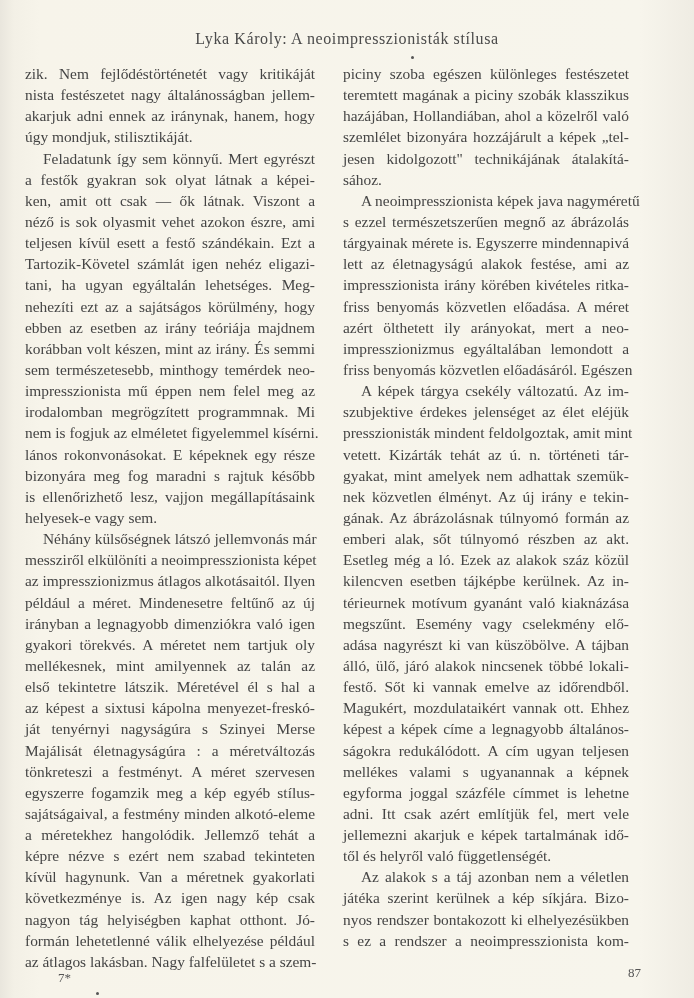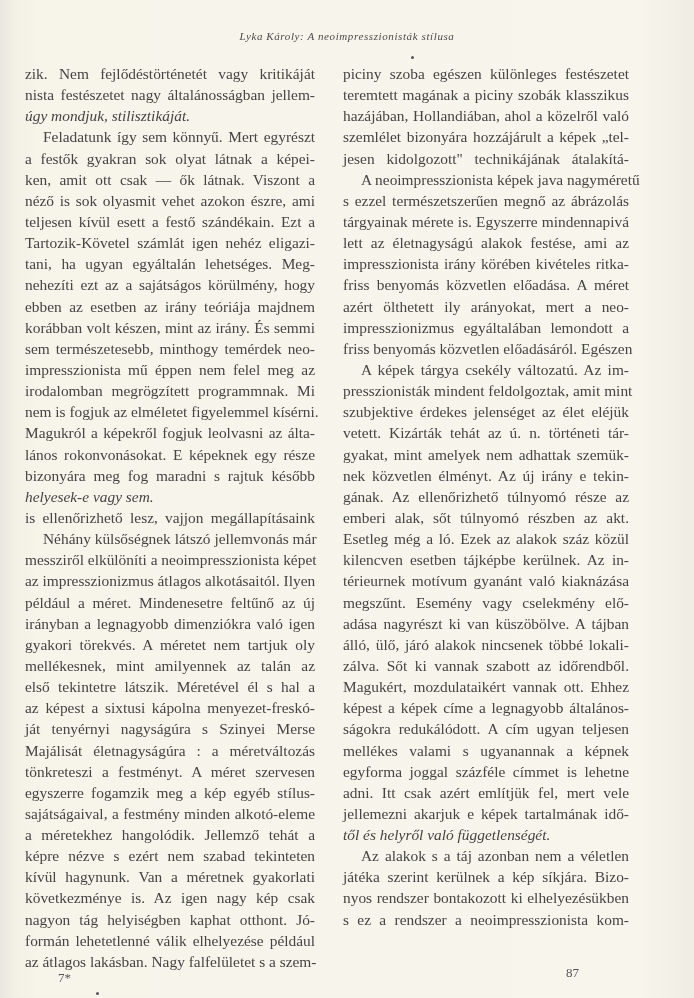--- a/index.html
+++ b/index.html
@@ -11,82 +11,81 @@
     position: relative;
   }
   .page {
     position: absolute; inset: 0;
     background: linear-gradient(90deg, #e9e6dd 0px, #f3f0e6 14px, #f7f4ea 40px, #f7f5ec 640px, #efece3 694px);
   }
   .running-head {
     position: absolute; top: 30px; left: 0; width: 694px;
     text-align: center;
     font-family: "Liberation Serif", serif;
-    font-style: italic;
-    font-size: 11px;
+    font-size: 16px;
     letter-spacing: 0.6px;
     color: #4a4a4a;
   }
   .column {
     position: absolute; top: 63px;
     font-family: "Liberation Serif", serif;
     font-size: 15.4px;
     line-height: 21.15px;
     color: #444;
   }
   .col-left { left: 25px; width: 290px; }
   .col-right { left: 343px; width: 286px; }
   .line {
     display: block;
     white-space: nowrap;
     text-align: justify;
     text-align-last: justify;
     height: 21.15px;
   }
-  .line.last { text-align-last: left; font-style: italic; }
+  .line.last { text-align-last: left; }
   .line.indent { padding-left: 18px; }
   .folio {
     position: absolute;
     font-family: "Liberation Serif", serif;
     font-size: 13px;
     color: #555;
   }
   .folio-left { left: 58px; top: 970px; }
-  .folio-right { left: 566px; top: 965px; }
+  .folio-right { left: 628px; top: 965px; }
   .speck { position: absolute; width: 3px; height: 3px; border-radius: 50%; background: #555; }
 </style>
 </head>
 <body>
 
 <div class="page">
   <div class="running-head">Lyka Károly: A neoimpresszionisták stílusa</div>
 
   <div class="column col-left" id="col-left">
       <span class="line">zik. Nem fejlődéstörténetét vagy kritikáját</span>
       <span class="line">nista festészetet nagy általánosságban jellem-</span>
+      <span class="line">akarjuk adni ennek az iránynak, hanem, hogy</span>
       <span class="line last">úgy mondjuk, stilisztikáját.</span>
       <span class="line indent">Feladatunk így sem könnyű. Mert egyrészt</span>
       <span class="line">a festők gyakran sok olyat látnak a képei-</span>
       <span class="line">ken, amit ott csak — ők látnak. Viszont a</span>
       <span class="line">néző is sok olyasmit vehet azokon észre, ami</span>
       <span class="line">teljesen kívül esett a festő szándékain. Ezt a</span>
       <span class="line">Tartozik-Követel számlát igen nehéz eligazi-</span>
       <span class="line">tani, ha ugyan egyáltalán lehetséges. Meg-</span>
       <span class="line">nehezíti ezt az a sajátságos körülmény, hogy</span>
       <span class="line">ebben az esetben az irány teóriája majdnem</span>
       <span class="line">korábban volt készen, mint az irány. És semmi</span>
       <span class="line">sem természetesebb, minthogy temérdek neo-</span>
       <span class="line">impresszionista mű éppen nem felel meg az</span>
       <span class="line">irodalomban megrögzített programmnak. Mi</span>
       <span class="line">nem is fogjuk az elméletet figyelemmel kísérni.</span>
-      <span class="line">Magukról a képekről fogjuk leolvasni az álta-</span>
       <span class="line">lános rokonvonásokat. E képeknek egy része</span>
       <span class="line">bizonyára meg fog maradni s rajtuk később</span>
+      <span class="line">is ellenőrizhető lesz, vajjon megállapításaink</span>
       <span class="line last">helyesek-e vagy sem.</span>
-      <span class="line">is ellenőrizhető lesz, vajjon megállapításaink</span>
       <span class="line indent">Néhány külsőségnek látszó jellemvonás már</span>
       <span class="line">messziről elkülöníti a neoimpresszionista képet</span>
       <span class="line">az impresszionizmus átlagos alkotásaitól. Ilyen</span>
       <span class="line">például a méret. Mindenesetre feltűnő az új</span>
       <span class="line">irányban a legnagyobb dimenziókra való igen</span>
       <span class="line">gyakori törekvés. A méretet nem tartjuk oly</span>
       <span class="line">mellékesnek, mint amilyennek az talán az</span>
       <span class="line">első tekintetre látszik. Méretével él s hal a</span>
       <span class="line">az képest a sixtusi kápolna menyezet-freskó-</span>
       <span class="line">ját tenyérnyi nagyságúra s Szinyei Merse</span>
@@ -101,44 +100,45 @@
       <span class="line">nagyon tág helyiségben kaphat otthont. Jó-</span>
       <span class="line">formán lehetetlenné válik elhelyezése például</span>
       <span class="line">az átlagos lakásban. Nagy falfelületet s a szem-</span>
     </div>
   <div class="column col-right" id="col-right">
       <span class="line">piciny szoba egészen különleges festészetet</span>
       <span class="line">teremtett magának a piciny szobák klasszikus</span>
       <span class="line">hazájában, Hollandiában, ahol a közelről való</span>
       <span class="line">szemlélet bizonyára hozzájárult a képek „tel-</span>
       <span class="line">jesen kidolgozott" technikájának átalakítá-</span>
+      <span class="line last">sához.</span>
       <span class="line indent">A neoimpresszionista képek java nagyméretű</span>
       <span class="line">s ezzel természetszerűen megnő az ábrázolás</span>
       <span class="line">tárgyainak mérete is. Egyszerre mindennapivá</span>
       <span class="line">lett az életnagyságú alakok festése, ami az</span>
       <span class="line">impresszionista irány körében kivételes ritka-</span>
       <span class="line">friss benyomás közvetlen előadása. A méret</span>
       <span class="line">azért ölthetett ily arányokat, mert a neo-</span>
       <span class="line">impresszionizmus egyáltalában lemondott a</span>
       <span class="line">friss benyomás közvetlen előadásáról. Egészen</span>
       <span class="line indent">A képek tárgya csekély változatú. Az im-</span>
+      <span class="line">szubjektive érdekes jelenséget az élet eléjük</span>
       <span class="line">presszionisták mindent feldolgoztak, amit mint</span>
-      <span class="line">szubjektive érdekes jelenséget az élet eléjük</span>
       <span class="line">vetett. Kizárták tehát az ú. n. történeti tár-</span>
       <span class="line">gyakat, mint amelyek nem adhattak szemük-</span>
       <span class="line">nek közvetlen élményt. Az új irány e tekin-</span>
-      <span class="line">gának. Az ellenőrizhető túlnyomó része az</span>
+      <span class="line">gának. Az ábrázolásnak túlnyomó formán az</span>
       <span class="line">emberi alak, sőt túlnyomó részben az akt.</span>
       <span class="line">Esetleg még a ló. Ezek az alakok száz közül</span>
       <span class="line">kilencven esetben tájképbe kerülnek. Az in-</span>
       <span class="line">térieurnek motívum gyanánt való kiaknázása</span>
       <span class="line">megszűnt. Esemény vagy cselekmény elő-</span>
       <span class="line">adása nagyrészt ki van küszöbölve. A tájban</span>
       <span class="line">álló, ülő, járó alakok nincsenek többé lokali-</span>
-      <span class="line">zálva. Sőt ki vannak szabott az időrendből.</span>
+      <span class="line">festő. Sőt ki vannak emelve az időrendből.</span>
       <span class="line">Magukért, mozdulataikért vannak ott. Ehhez</span>
       <span class="line">képest a képek címe a legnagyobb általános-</span>
       <span class="line">ságokra redukálódott. A cím ugyan teljesen</span>
       <span class="line">mellékes valami s ugyanannak a képnek</span>
       <span class="line">egyforma joggal százféle címmet is lehetne</span>
       <span class="line">adni. Itt csak azért említjük fel, mert vele</span>
       <span class="line">jellemezni akarjuk e képek tartalmának idő-</span>
       <span class="line last">től és helyről való függetlenségét.</span>
       <span class="line indent">Az alakok s a táj azonban nem a véletlen</span>
       <span class="line">játéka szerint kerülnek a kép síkjára. Bizo-</span>

